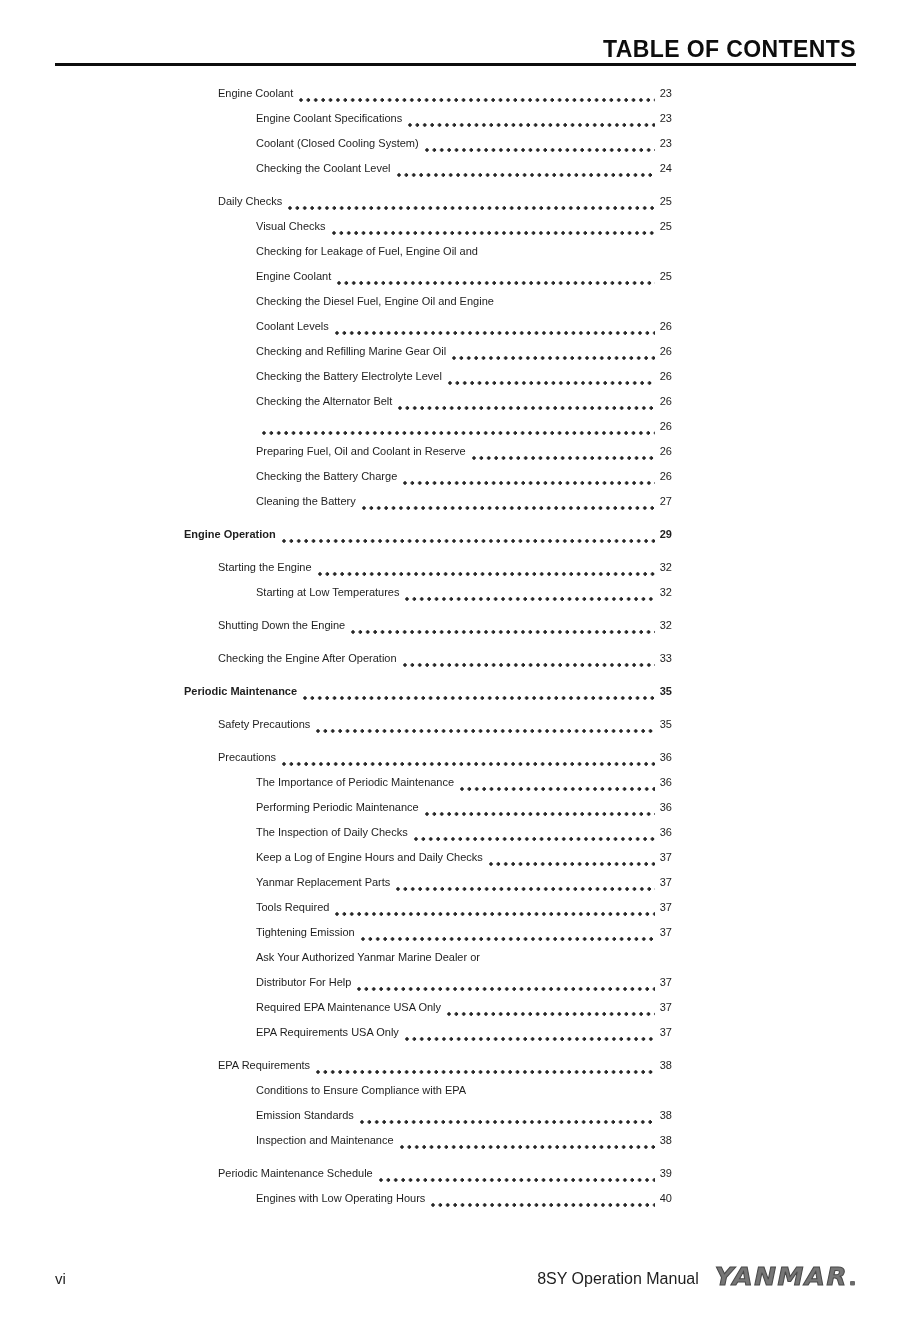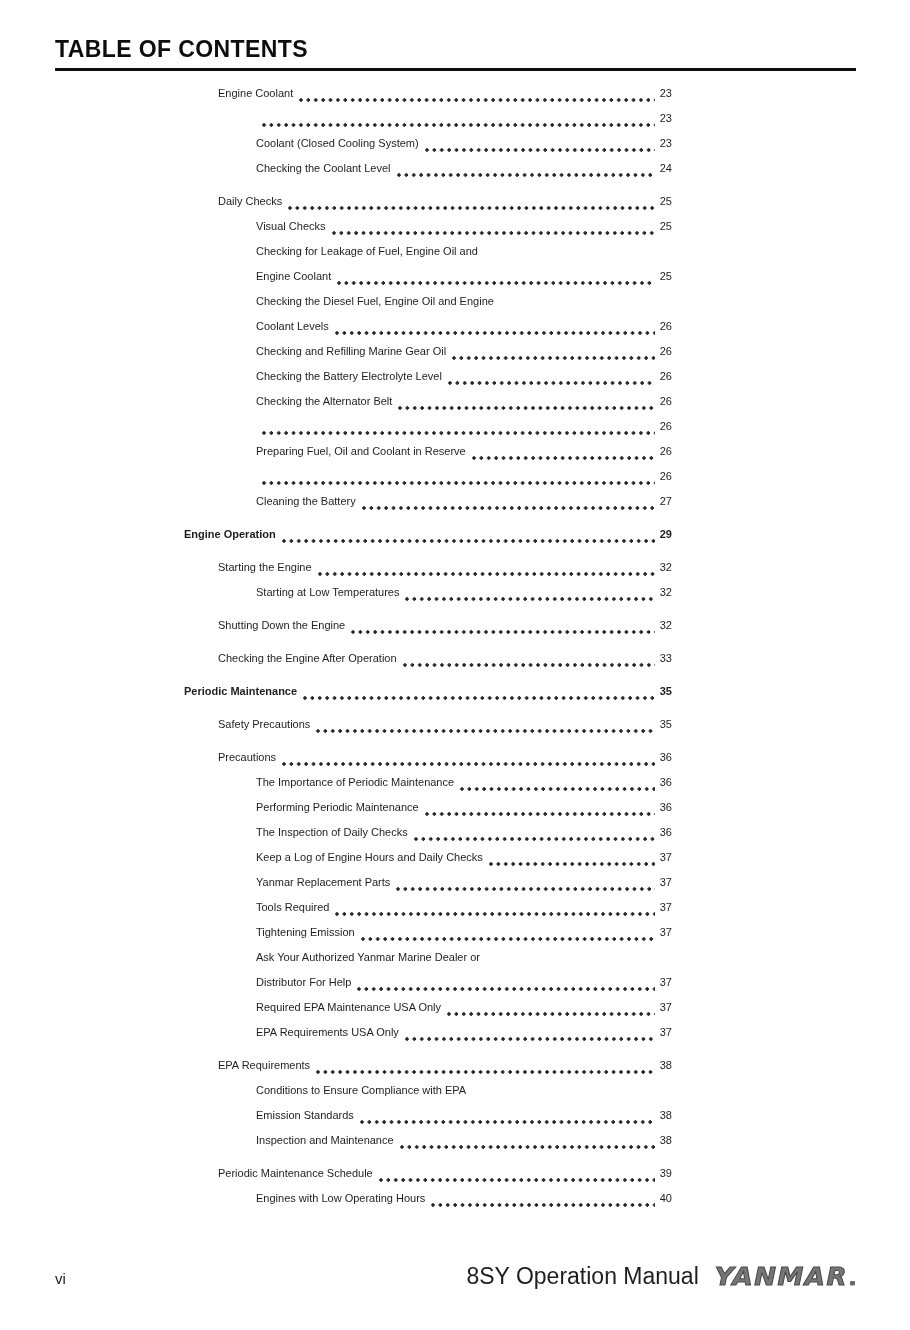--- a/index.html
+++ b/index.html
@@ -19,21 +19,21 @@
     overflow: hidden;
   }
 
   
   .header {
     position: absolute;
     left: 55px;
     right: 54px;
     top: 36px;
     border-bottom: 3px solid #0d0d0d;
-    padding-bottom: 5px;
+    text-align: right;
   }
   .header h1 {
     font-size: 23px;
     font-weight: bold;
     letter-spacing: 0.4px;
     color: #0d0d0d;
   }
 
   
   .toc {
@@ -76,21 +76,21 @@
     display: flex;
     justify-content: space-between;
     align-items: baseline;
   }
   .footer-page-number { font-size: 15px; }
   .footer-right {
     display: flex;
     align-items: baseline;
     gap: 16px;
   }
-  .manual-name { font-size: 23px; }
+  .manual-name { font-size: 16px; }
   .brand-logo {
     font-family: "DejaVu Sans", sans-serif;
     font-size: 26px;
     font-weight: 800;
     font-style: italic;
     letter-spacing: 1.5px;
     color: #767676;
     -webkit-text-stroke: 1.1px #4a4a4a;
     transform: scaleY(0.92);
     transform-origin: bottom left;
@@ -118,20 +118,21 @@
   <div class="toc">
       <div class="toc-entry lvl2 gap">
         <div class="toc-row">
           <span class="toc-label">Engine Coolant</span>
           <span class="leader"></span>
           <span class="pagenum">23</span>
         </div>
       </div>
       <div class="toc-entry lvl3">
         <div class="toc-row">
+          <span class="toc-label">Engine Coolant Specifications</span>
           <span class="leader"></span>
           <span class="pagenum">23</span>
         </div>
       </div>
       <div class="toc-entry lvl3">
         <div class="toc-row">
           <span class="toc-label">Coolant (Closed Cooling System)</span>
           <span class="leader"></span>
           <span class="pagenum">23</span>
         </div>
@@ -206,20 +207,21 @@
       </div>
       <div class="toc-entry lvl3">
         <div class="toc-row">
           <span class="toc-label">Preparing Fuel, Oil and Coolant in Reserve</span>
           <span class="leader"></span>
           <span class="pagenum">26</span>
         </div>
       </div>
       <div class="toc-entry lvl3">
         <div class="toc-row">
+          <span class="toc-label">Checking the Battery Charge</span>
           <span class="leader"></span>
           <span class="pagenum">26</span>
         </div>
       </div>
       <div class="toc-entry lvl3">
         <div class="toc-row">
           <span class="toc-label">Cleaning the Battery</span>
           <span class="leader"></span>
           <span class="pagenum">27</span>
         </div>

